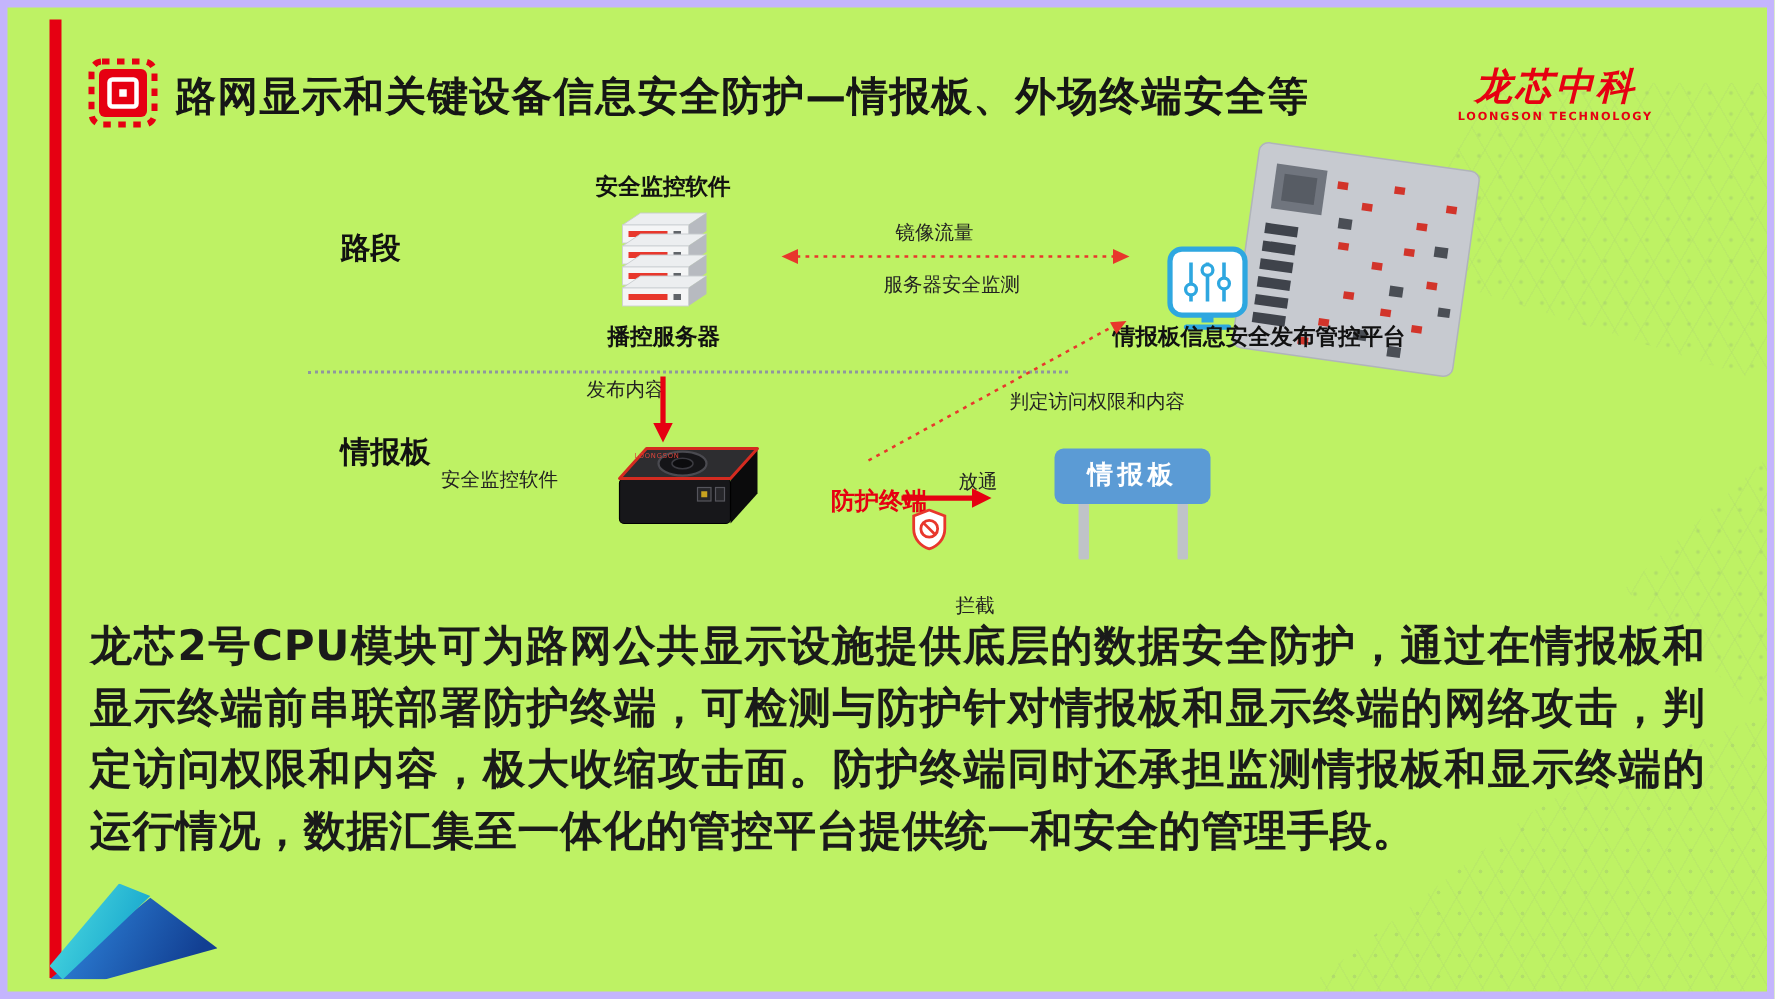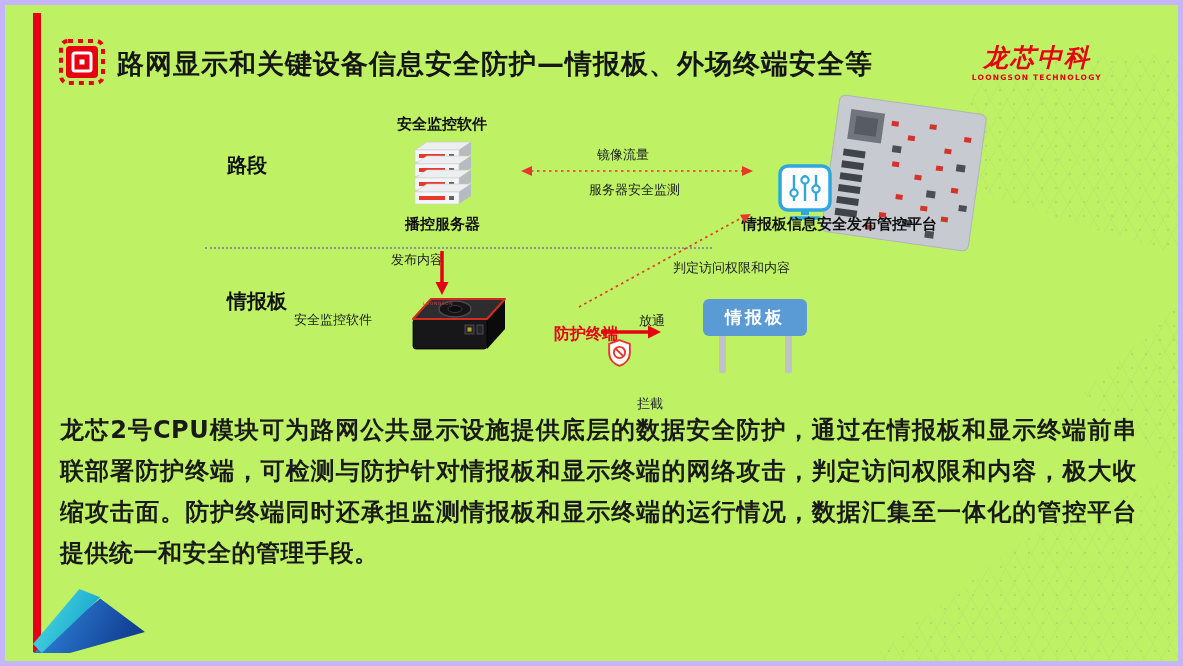--- a/index.html
+++ b/index.html
@@ -32,21 +32,21 @@
   .lbl-bold{position:absolute;font-size:15px;font-weight:bold;color:#111;white-space:nowrap;}
   .row-label{position:absolute;font-size:20px;font-weight:bold;color:#111;white-space:nowrap;}
   .protect-label{position:absolute;font-size:16px;font-weight:bold;color:#e60012;white-space:nowrap;margin-left:44px;}
   .separator{left:200px;top:242px;width:507px;height:0;border-top:2px dotted #8f979e;}
   
   .sign{left:698px;top:294px;width:104px;height:76px;}
   .sign-post{position:absolute;width:7px;top:20px;height:54px;background:#bfc3c8;border-radius:1px;}
   .sign-panel{position:absolute;left:0;top:0;width:104px;height:37px;background:#5b9bd5;border-radius:6px;
     color:#fff;font-size:17px;font-weight:bold;letter-spacing:3px;text-align:center;line-height:37px;}
   
-  .body-text{left:55px;top:405px;width:1077px;font-size:24px;line-height:41px;font-weight:600;
+  .body-text{left:55px;top:405px;width:1077px;font-size:28px;line-height:41px;font-weight:600;
     color:#1a1a1a;text-align:justify;letter-spacing:.5px;}
   
   .decor-blue{left:28px;bottom:8px;width:112px;height:58px;
     background:linear-gradient(118deg,#2f86dd 10%,#123f92 85%);
     clip-path:polygon(0 100%,60% 6%,100% 64%,33% 100%);}
   .decor-teal{left:28px;bottom:8px;width:80px;height:64px;
     background:linear-gradient(115deg,#45d3de 15%,#0e9dc9 85%);
     clip-path:polygon(0 86%,58% 0,84% 13%,11% 100%);}
   svg{display:block;}
 </style>

